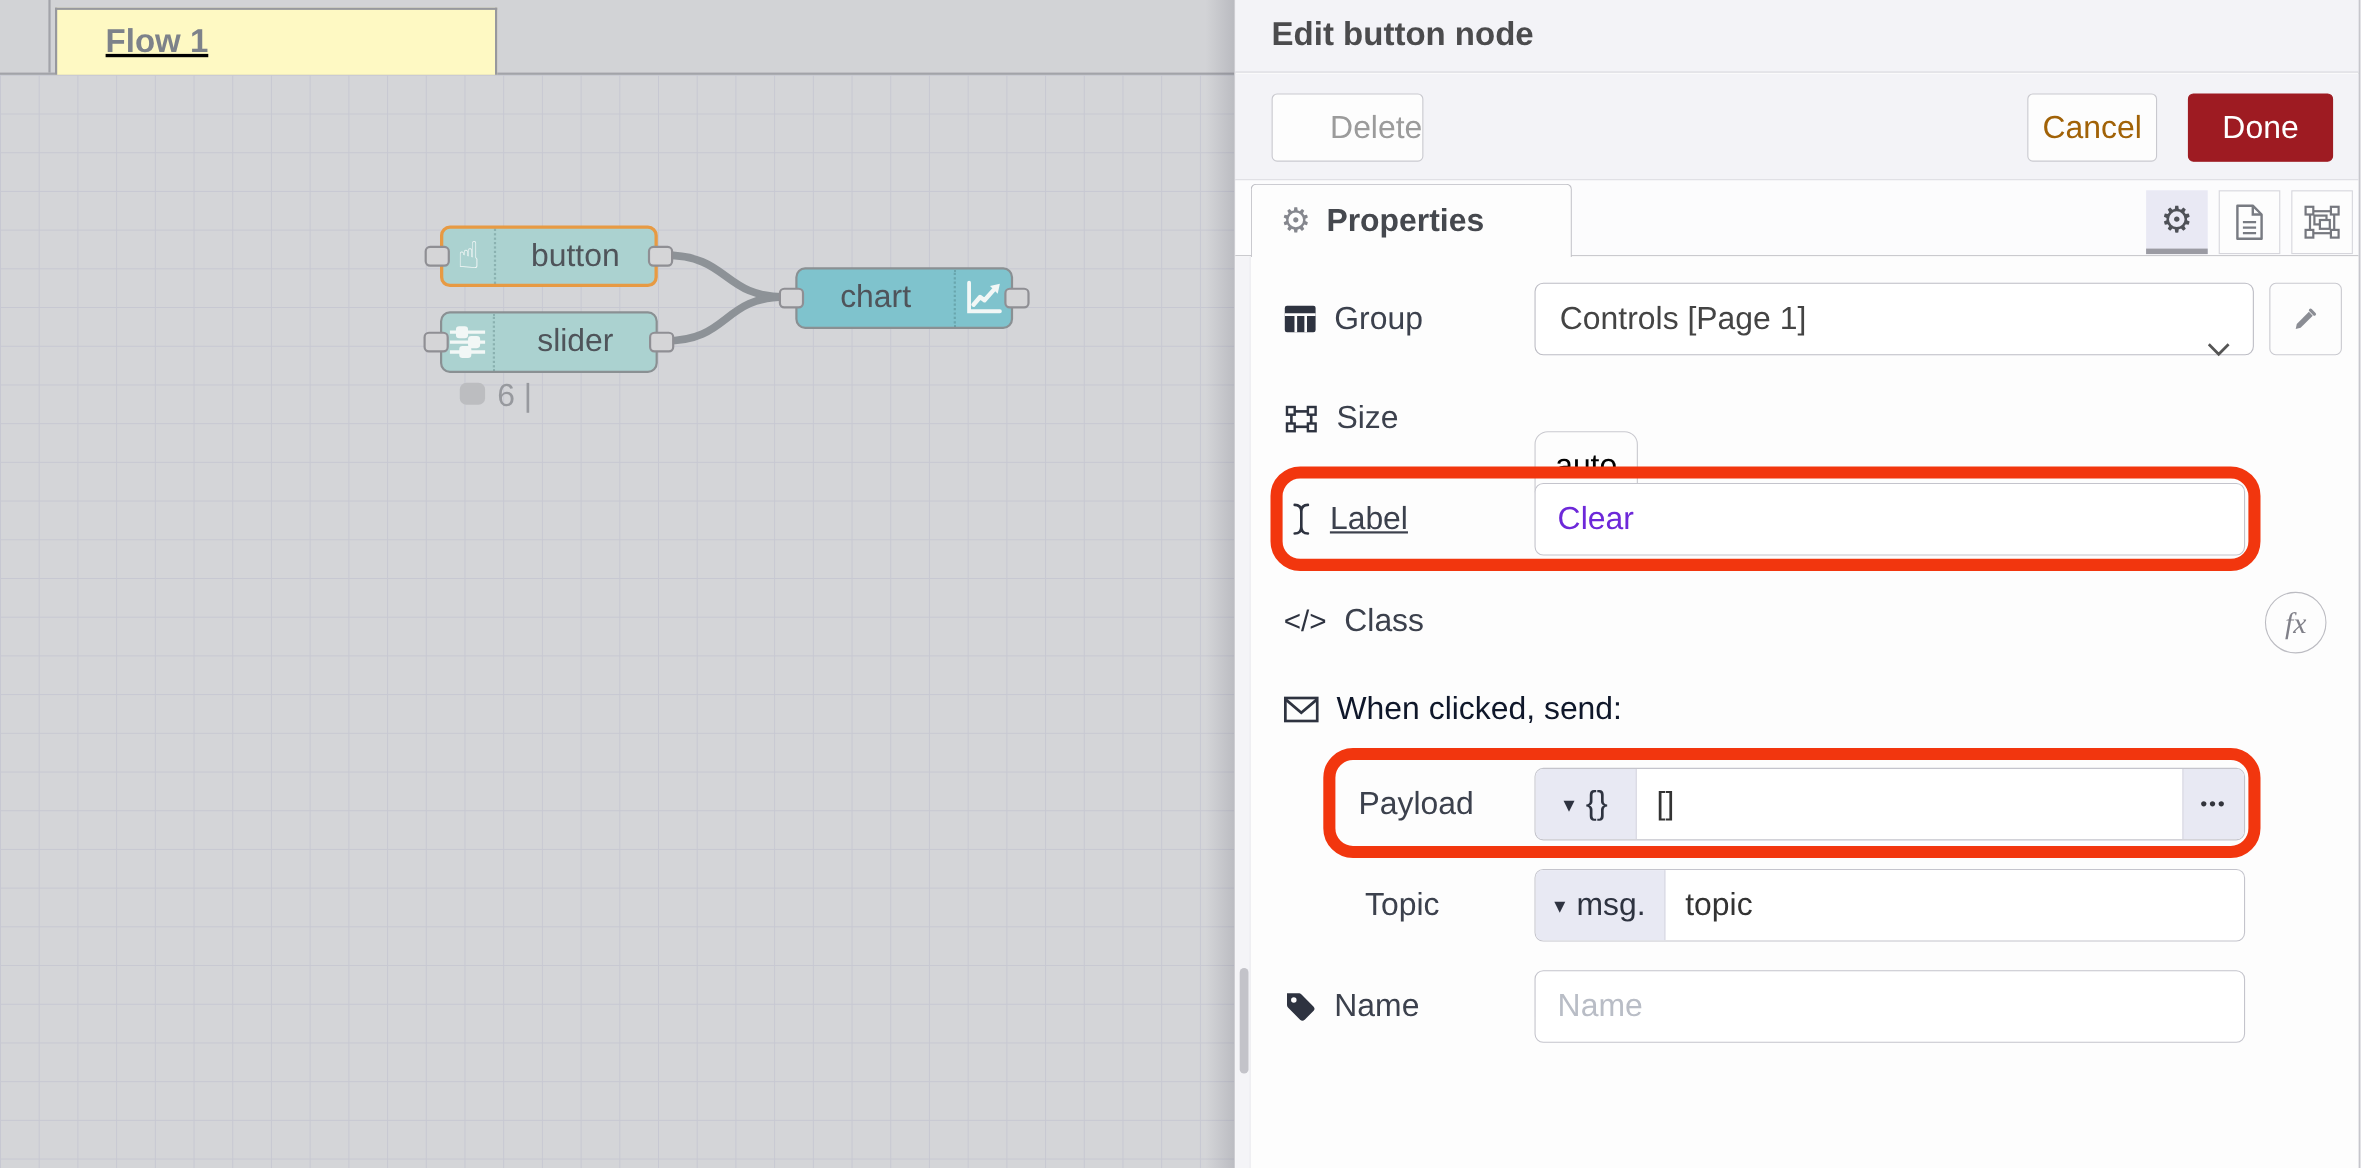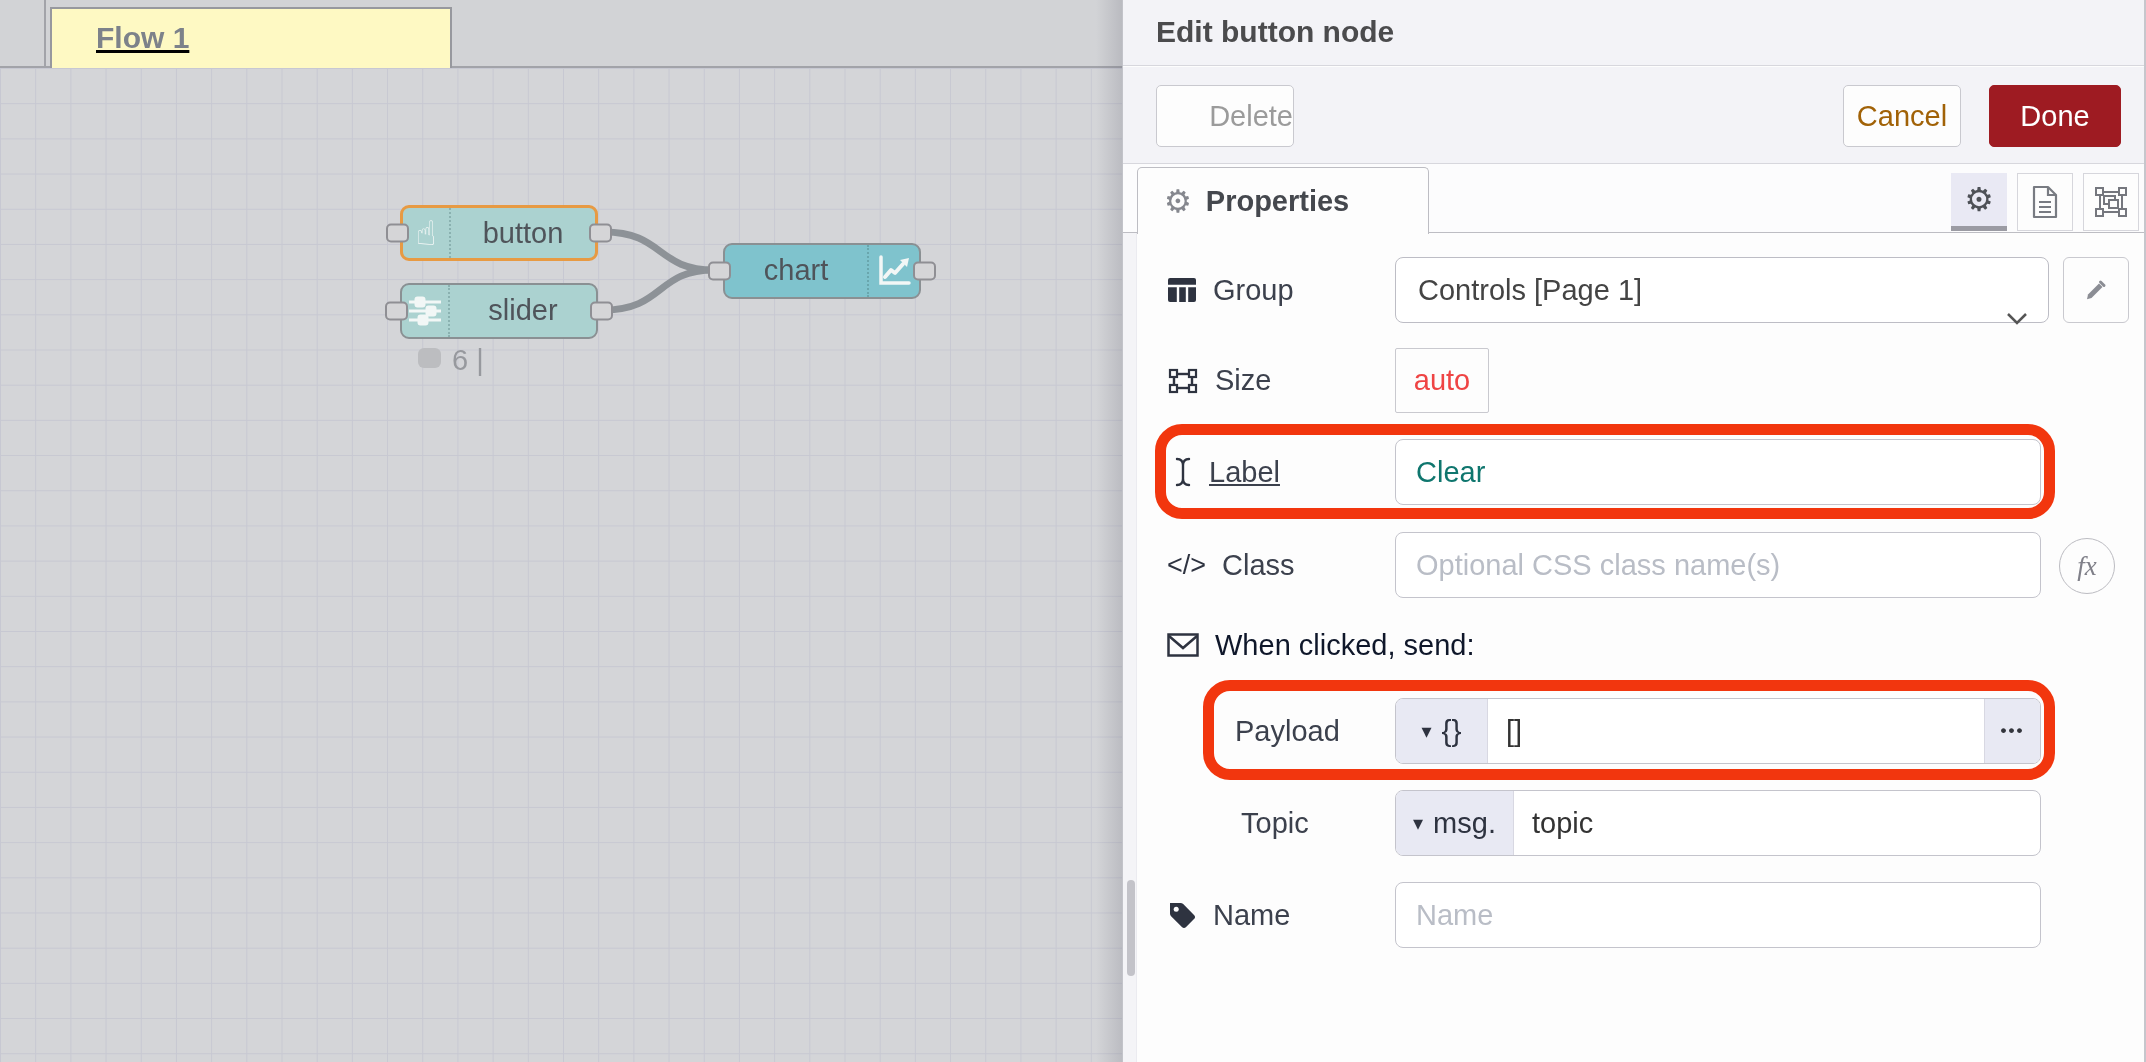--- a/index.html
+++ b/index.html
@@ -59,27 +59,27 @@
   .mini-tab-active .gear-glyph { font-family:"DejaVu Sans",sans-serif; font-size:33px; color:#4e5157; }
   .mini-tab-plain { background:#fdfdfd; border:1px solid #d6d6dc; }
   .mini-doc { left:894px; } .mini-app { left:960px; }
 
   .form { position:absolute; left:0; top:233px; width:100%; height:829px; background:#fdfdfd; }
   .scroll-track { position:absolute; left:0; top:0; width:14px; height:100%; background:#f4f4f7; border-right:1px solid #ebebf0; }
   .scroll-thumb { position:absolute; left:4px; top:647px; width:8px; height:96px; background:#c3c3c9; border-radius:4px; }
   .flabel { position:absolute; font-size:29px; color:#3c414d; display:flex; align-items:center; }
   .flabel .ficon { display:inline-flex; margin-right:16px; }
   .finput { position:absolute; left:272px; width:646px; height:66px; background:#fff; border:1px solid #c4c4cc; border-radius:8px;
-    font-size:29px; color:#0f766e; padding:0 20px; font-family:"Liberation Sans","DejaVu Sans",sans-serif; }
+    font-size:29px; color:#6d28d9; padding:0 20px; font-family:"Liberation Sans","DejaVu Sans",sans-serif; }
   .finput::placeholder { color:#b9bdc6; opacity:1; }
   .fselect { position:absolute; left:272px; width:654px; height:66px; background:#fff; border:1px solid #bdbdc5; border-radius:8px;
     font-size:29px; color:#444; line-height:64px; padding-left:22px; cursor:pointer; }
   .fselect .chev { position:absolute; right:20px; top:26px; }
   .sq-btn { position:absolute; background:#fdfdfd; border:1px solid #c9c9cf; border-radius:6px; display:flex; align-items:center; justify-content:center; cursor:pointer; }
-  .auto-btn { left:272px; width:94px; height:65px; border-radius:2px; font-size:29px; color:#ef4444; }
+  .auto-btn { left:272px; width:94px; height:65px; border-radius:12px; font-size:29px; color:#000000;margin-top:44px; }
   .fx-circle { position:absolute; left:936px; width:56px; height:56px; border:1px solid #bcbcc2; border-radius:50%;
     display:flex; align-items:center; justify-content:center; font-family:"Liberation Serif","DejaVu Serif",serif;
     font-style:italic; font-size:27px; color:#808089; background:#fdfdfd; cursor:pointer; }
 
   .typed { position:absolute; left:272px; width:646px; height:66px; background:#fff; border:1px solid #c4c4cc; border-radius:8px;
     display:flex; align-items:stretch; overflow:hidden; }
   .typed-seg { background:#e8e9f3; display:flex; align-items:center; justify-content:center; gap:10px; cursor:pointer; }
   .typed-seg-l { border-right:1px solid #d8d8e2; }
   .typed-seg-r { border-left:1px solid #d8d8e2; margin-left:auto; width:56px; }
   .caret-glyph { font-family:"DejaVu Sans",sans-serif; font-size:20px; color:#2e3340; }
@@ -251,21 +251,20 @@
           </svg>
         </span>
         <span>Label</span>
       </div>
       <input class="finput" style="top: 206px;" type="text" value="Clear">
 
       <div class="flabel" style="left:44px; top:299px; height:66px;">
         <span class="ficon braces-glyph" style="font-size:27px;">&lt;/&gt;</span>
         <span>Class</span>
       </div>
-      <input class="finput" style="top: 299px;" type="text" placeholder="Optional CSS class name(s)">
       <div class="fx-circle" style="top:305px;">fx</div>
 
       <div class="section-head" style="top:392px; height:40px;">
         <span class="ficon">
           <svg width="32" height="24" viewBox="0 0 32 24">
             <rect x="1.5" y="1.5" width="29" height="21" fill="none" stroke="#2e3340" stroke-width="2.5"></rect>
             <polyline points="2,3 16,15 30,3" fill="none" stroke="#2e3340" stroke-width="2.5"></polyline>
           </svg>
         </span>
         <span>When clicked, send:</span>

